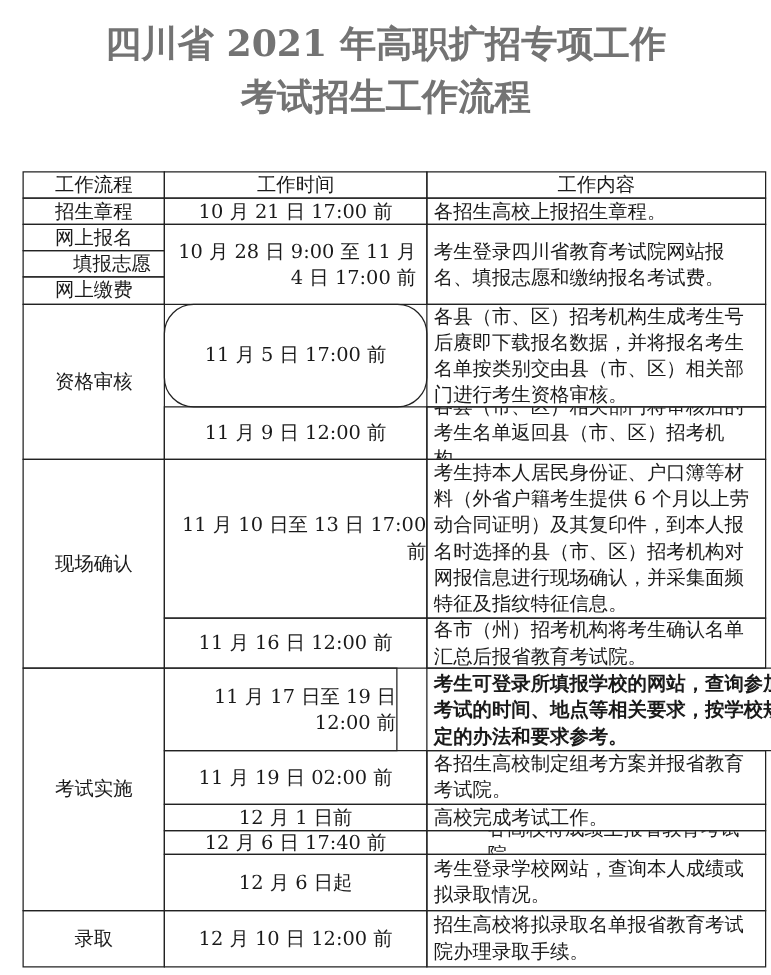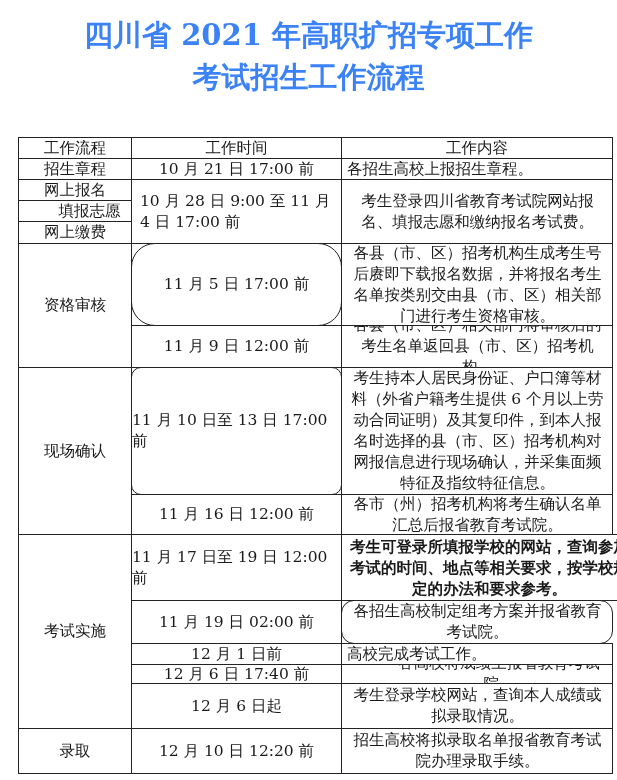--- a/index.html
+++ b/index.html
@@ -1,25 +1,25 @@
 <!DOCTYPE html>
 <html><head>
 <meta charset="utf-8">
 <style>
   html, body { margin:0; padding:0; background:#ffffff; }
   body { width:617px; height:780px; position:relative; overflow:hidden;
          font-family: "DejaVu Serif", "Liberation Serif", serif; color:#1a1a1a; }
   .title { position:absolute; left:0; width:617px; text-align:center; font-weight:bold;
-           font-size:29px; letter-spacing:0px; color:#3b82f6; line-height:34px; }
+           font-size:29px; letter-spacing:0px; color:#737373; line-height:34px; }
   .t1 { top:18px; }
   .t2 { top:60px; }
   .cell { position:absolute; box-sizing:border-box; border:1.5px solid #222;
           display:flex; align-items:center; justify-content:center;
-          font-size:15.5px; line-height:21px; text-align:left; overflow:hidden; }
-  .cell.left { justify-content:flex-start; text-align:center; padding:0 4px 0 5px; }
+          font-size:15.5px; line-height:21px; text-align:right; overflow:hidden; }
+  .cell.left { justify-content:flex-start; text-align:left; padding:0 4px 0 5px; }
 </style>
 </head>
 <body>
 
 <div class="title t1">四川省 2021 年高职扩招专项工作</div>
 <div class="title t2">考试招生工作流程</div>
 
 <div>
 
   <div class="cell" style="left:18px;top:137px;width:114px;height:22px;">工作流程</div>
@@ -36,33 +36,33 @@
   <div class="cell" style="left:131px;top:179px;width:211px;height:65px;padding:0 8px;">10 月 28 日 9:00 至 11 月 4 日 17:00 前</div>
   <div class="cell left" style="left:341px;top:179px;width:272px;height:65px;">考生登录四川省教育考试院网站报名、填报志愿和缴纳报名考试费。</div>
 
   <div class="cell" style="left:18px;top:243px;width:114px;height:125px;">资格审核</div>
   <div class="cell" style="left:131px;top:243px;width:211px;height:83px;border-radius:24px;">11 月 5 日 17:00 前</div>
   <div class="cell left" style="left:341px;top:243px;width:272px;height:83px;">各县（市、区）招考机构生成考生号后赓即下载报名数据，并将报名考生名单按类别交由县（市、区）相关部门进行考生资格审核。</div>
   <div class="cell" style="left:131px;top:325px;width:211px;height:43px;">11 月 9 日 12:00 前</div>
   <div class="cell left" style="left:341px;top:325px;width:272px;height:43px;">各县（市、区）相关部门将审核后的考生名单返回县（市、区）招考机构。</div>
 
   <div class="cell" style="left:18px;top:367px;width:114px;height:168px;">现场确认</div>
-  <div class="cell" style="left:131px;top:367px;width:211px;height:128px;border-radius:10px;">11 月 10 日至 13 日 17:00 前</div>
+  <div class="cell" style="left:131px;top:367px;width:211px;height:128px;">11 月 10 日至 13 日 17:00 前</div>
   <div class="cell left" style="left:341px;top:367px;width:272px;height:128px;">考生持本人居民身份证、户口簿等材料（外省户籍考生提供 6 个月以上劳动合同证明）及其复印件，到本人报名时选择的县（市、区）招考机构对网报信息进行现场确认，并采集面频特征及指纹特征信息。</div>
   <div class="cell" style="left:131px;top:494px;width:211px;height:41px;">11 月 16 日 12:00 前</div>
   <div class="cell left" style="left:341px;top:494px;width:272px;height:41px;">各市（州）招考机构将考生确认名单汇总后报省教育考试院。</div>
 
   <div class="cell" style="left:18px;top:534px;width:114px;height:195px;">考试实施</div>
-  <div class="cell" style="left:131px;top:534px;width:211px;height:67px;">11 月 17 日至 19 日 12:00 前</div>
+  <div class="cell" style="left:131px;top:534px;width:187px;height:67px;">11 月 17 日至 19 日 12:00 前</div>
   <div class="cell left" style="left:341px;top:534px;width:296px;height:67px;font-weight:bold;">考生可登录所填报学校的网站，查询参加考试的时间、地点等相关要求，按学校规定的办法和要求参考。</div>
   <div class="cell" style="left:131px;top:600px;width:211px;height:44px;">11 月 19 日 02:00 前</div>
-  <div class="cell left" style="left:341px;top:600px;width:272px;height:44px;border-radius:13px;">各招生高校制定组考方案并报省教育考试院。</div>
+  <div class="cell left" style="left:341px;top:600px;width:272px;height:44px;">各招生高校制定组考方案并报省教育考试院。</div>
   <div class="cell" style="left:131px;top:643px;width:211px;height:22px;">12 月 1 日前</div>
   <div class="cell left" style="left:341px;top:643px;width:272px;height:22px;">高校完成考试工作。</div>
   <div class="cell" style="left:131px;top:664px;width:211px;height:20px;">12 月 6 日 17:40 前</div>
   <div class="cell left" style="left:341px;top:664px;width:272px;height:20px;padding-left:48px;">各高校将成绩上报省教育考试院。</div>
   <div class="cell" style="left:131px;top:683px;width:211px;height:46px;">12 月 6 日起</div>
   <div class="cell left" style="left:341px;top:683px;width:272px;height:46px;">考生登录学校网站，查询本人成绩或拟录取情况。</div>
 
   <div class="cell" style="left:18px;top:728px;width:114px;height:46px;">录取</div>
-  <div class="cell" style="left:131px;top:728px;width:211px;height:46px;">12 月 10 日 12:20 前</div>
+  <div class="cell" style="left:131px;top:728px;width:211px;height:46px;">12 月 10 日 12:00 前</div>
   <div class="cell left" style="left:341px;top:728px;width:272px;height:46px;">招生高校将拟录取名单报省教育考试院办理录取手续。</div>
 </div>
 
 </body></html>

